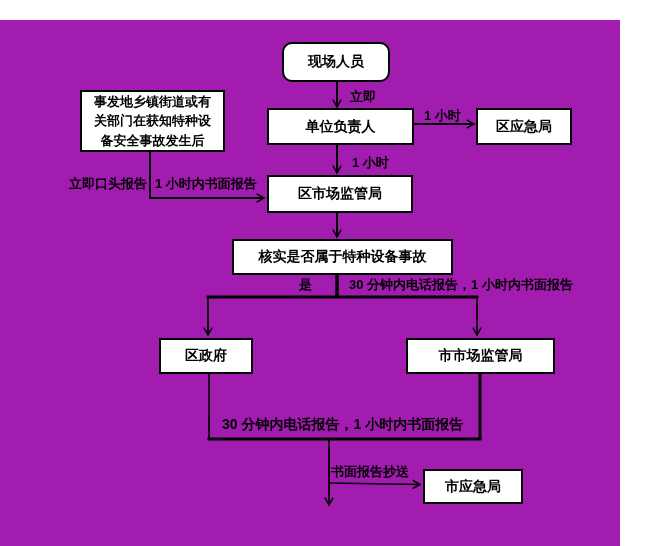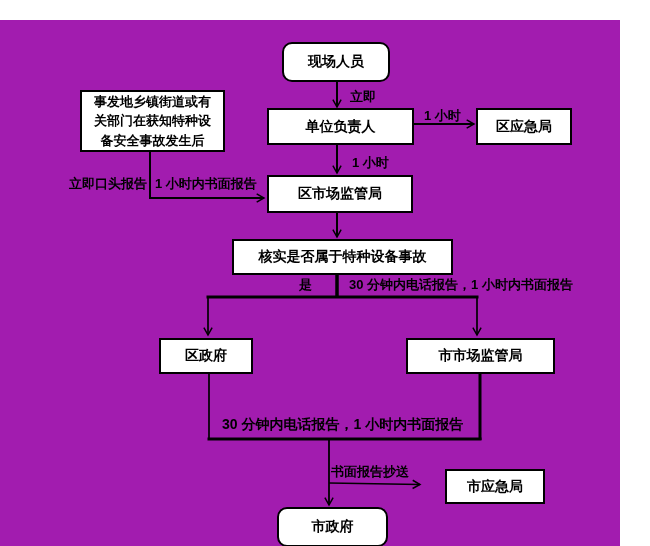--- a/index.html
+++ b/index.html
@@ -121,27 +121,24 @@
   </div>
 
   <div class="node" style="left:159px; top:318px; width:94px; height:36px;text-align:center;">
     <span>区政府</span>
   </div>
 
   <div class="node" style="left:406px; top:318px; width:149px; height:36px;font-family:Liberation Serif, serif;">
     <span>市市场监管局</span>
   </div>
 
-  <div class="node" style="left:445px; top:449px; width:100px; height:35px;">
+  <div class="node" style="left:423px; top:449px; width:100px; height:35px;">
     <span>市应急局</span>
   </div>
 
-  <div class="node rounded" style="left:277px; top:487px; width:111px; height:40px;">
-    <span>市政府</span>
-  </div>
 
   <div class="edge-label" style="left:350px; top:70px;">立即</div>
 
   <div class="edge-label" style="left:424px; top:89px;">1 小时</div>
 
   <div class="edge-label" style="left:352px; top:136px;">1 小时</div>
 
   <div class="edge-label" style="left:69px; top:157px;">立即口头报告</div>
 
   <div class="edge-label" style="left:155px; top:157px;">1 小时内书面报告</div>

